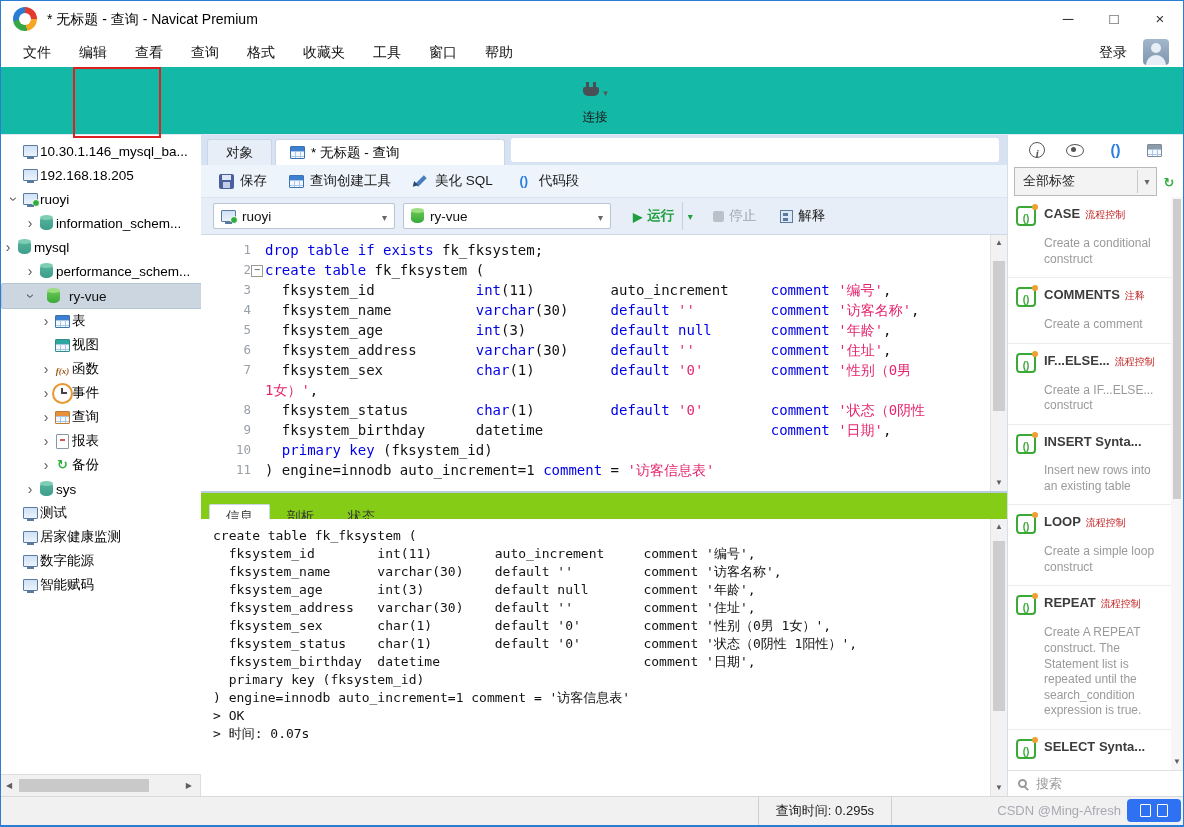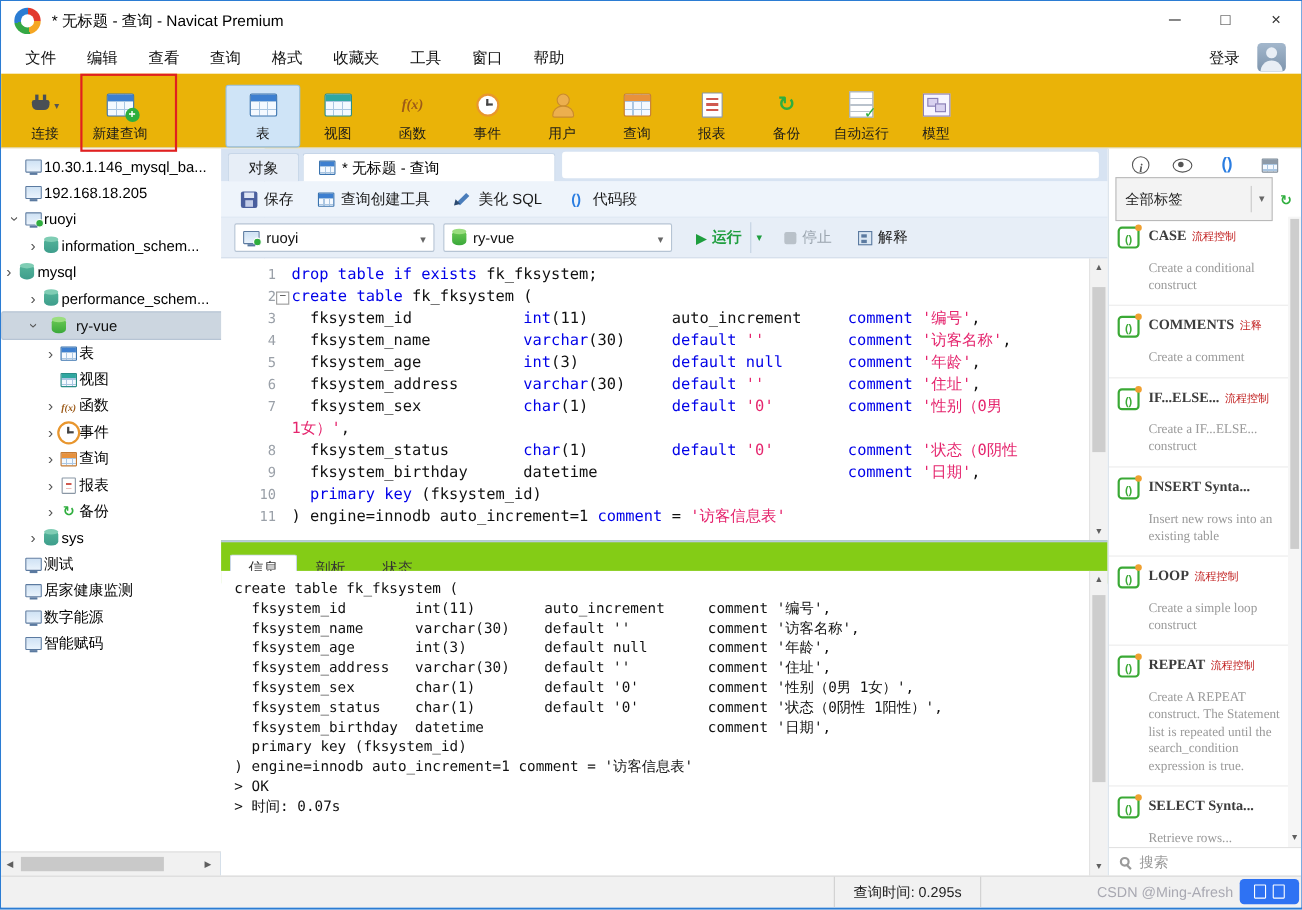--- a/index.html
+++ b/index.html
@@ -17,21 +17,21 @@
   
   .menubar{position:absolute;left:0;top:36px;right:0;height:30px;background:#fff;}
   #menu-items{display:flex;padding-left:8px;}
   .menu-item{padding:0 14px;line-height:30px;font-size:14px;color:#111;}
   .login{position:absolute;right:56px;top:0;line-height:30px;font-size:14px;color:#111;}
   .avatar{position:absolute;right:14px;top:2px;width:26px;height:26px;border-radius:4px;background:linear-gradient(#a3b7cc,#7e95ad);overflow:hidden;}
   .avatar::before{content:"";position:absolute;left:8px;top:4px;width:10px;height:10px;border-radius:50%;background:#e8eef5;}
   .avatar::after{content:"";position:absolute;left:3px;top:16px;width:20px;height:12px;border-radius:10px 10px 0 0;background:#e8eef5;}
 
   
-  .toolbar{position:absolute;left:0;top:66px;right:0;height:68px;background:#eab308;border-bottom:1px solid #dfe8f2;display:flex;align-items:flex-end;padding:6px 0 0 6px;box-sizing:border-box;}
+  .toolbar{position:absolute;left:0;top:66px;right:0;height:68px;background:#14b8a6;border-bottom:1px solid #dfe8f2;display:flex;align-items:center;padding:6px 0 0 6px;box-sizing:border-box;flex-direction:column;}
   .tb-item{display:flex;flex-direction:column;align-items:center;min-width:52px;padding:3px 7px;gap:4px;border:1px solid transparent;border-radius:3px;}
   .tb-item .icwrap{height:28px;display:flex;align-items:center;justify-content:center;gap:3px;}
   .tb-item .lbl{font-size:12.5px;color:#1a1a1a;white-space:nowrap;}
   .tb-item.active{background:#cfe4f7;border-color:#94c0e8;}
   .tb-item.grp{margin-left:62px;}
   .tb-caret::before{content:"▾";font-size:9px;color:#555;}
   .annot{position:absolute;left:72px;top:66px;width:84px;height:67px;border:2px solid #e02020;z-index:9;pointer-events:none;}
 
   
   .sidebar{position:absolute;left:0;top:134px;width:240px;bottom:51px;background:#fff;border-right:1px solid #d5dfe9;overflow:hidden;padding-top:4px;box-sizing:border-box;}
@@ -91,25 +91,25 @@
   .restabs{position:absolute;left:200px;top:490px;right:176px;height:40px;background:#84cc16;border-top:2px solid #b9cbdf;border-bottom:1px solid #c9d7e6;display:flex;align-items:flex-end;padding-left:8px;box-sizing:border-box;}
   .rtab{height:25px;line-height:24px;padding:0 16px;font-size:13.5px;color:#333;border:1px solid transparent;margin-bottom:-1px;}
   .rtab.active{background:#fff;border-color:#c9d7e6;border-bottom-color:#fff;border-radius:2px 2px 0 0;}
   .result{position:absolute;left:200px;top:518px;right:193px;bottom:29px;background:#fff;font-family:"DejaVu Sans Mono","Liberation Mono",monospace;font-size:13px;overflow:hidden;padding-top:8px;box-sizing:border-box;}
   .res-line{height:18px;line-height:18px;white-space:pre;color:#111;padding-left:12px;}
 
   
   .rightpanel{position:absolute;right:0;top:134px;width:176px;bottom:29px;background:#fff;border-left:1px solid #d5dfe9;box-sizing:border-box;overflow:hidden;}
   .rp-head{height:30px;display:flex;align-items:center;justify-content:space-evenly;}
   .rp-filter{height:32px;display:flex;align-items:center;padding:0 6px;gap:4px;}
-  .rp-select{flex:1;height:40px;background:#f3f3f3;border:1px solid #b9b9b9;display:flex;align-items:center;font-size:13px;padding-left:8px;color:#222;box-sizing:border-box;}
+  .rp-select{flex:1;height:29px;background:#f3f3f3;border:1px solid #b9b9b9;display:flex;align-items:center;font-size:13px;padding-left:8px;color:#222;box-sizing:border-box;}
   .rp-select .caret{width:18px;text-align:center;border-left:1px solid #c9c9c9;line-height:22px;}
   .rp-list{position:absolute;left:0;top:62px;right:12px;bottom:26px;overflow:hidden;}
   .rp-item{padding:9px 4px 10px 8px;border-bottom:1px solid #ececec;display:flex;gap:8px;}
-  .rp-item .txt{flex:1;min-width:0;font-family:Liberation Serif, serif;}
+  .rp-item .txt{flex:1;min-width:0;}
   .rp-title{font-size:13px;font-weight:bold;color:#3c3c3c;white-space:nowrap;overflow:hidden;}
   .rp-tag{font-size:10px;color:#c22222;font-weight:normal;margin-left:5px;}
   .rp-desc{font-size:12px;color:#9a9a9a;margin-top:14px;line-height:1.3;}
   .rp-scroll{position:absolute;right:0;top:62px;width:12px;bottom:26px;background:#f6f6f6;}
   .rp-scroll .vthumb{top:2px;height:300px;}
   .rp-scroll .sarr{left:0;right:0;bottom:3px;text-align:center;}
   .rp-search{position:absolute;left:0;bottom:0;right:0;height:26px;border-top:1px solid #e2e2e2;display:flex;align-items:center;gap:9px;padding-left:10px;background:#fff;font-size:13px;color:#9a9a9a;box-sizing:border-box;}
 
   
   .statusbar{position:absolute;left:0;bottom:0;right:0;height:29px;background:#f1f1f1;border-top:1px solid #d8d8d8;box-sizing:border-box;}

